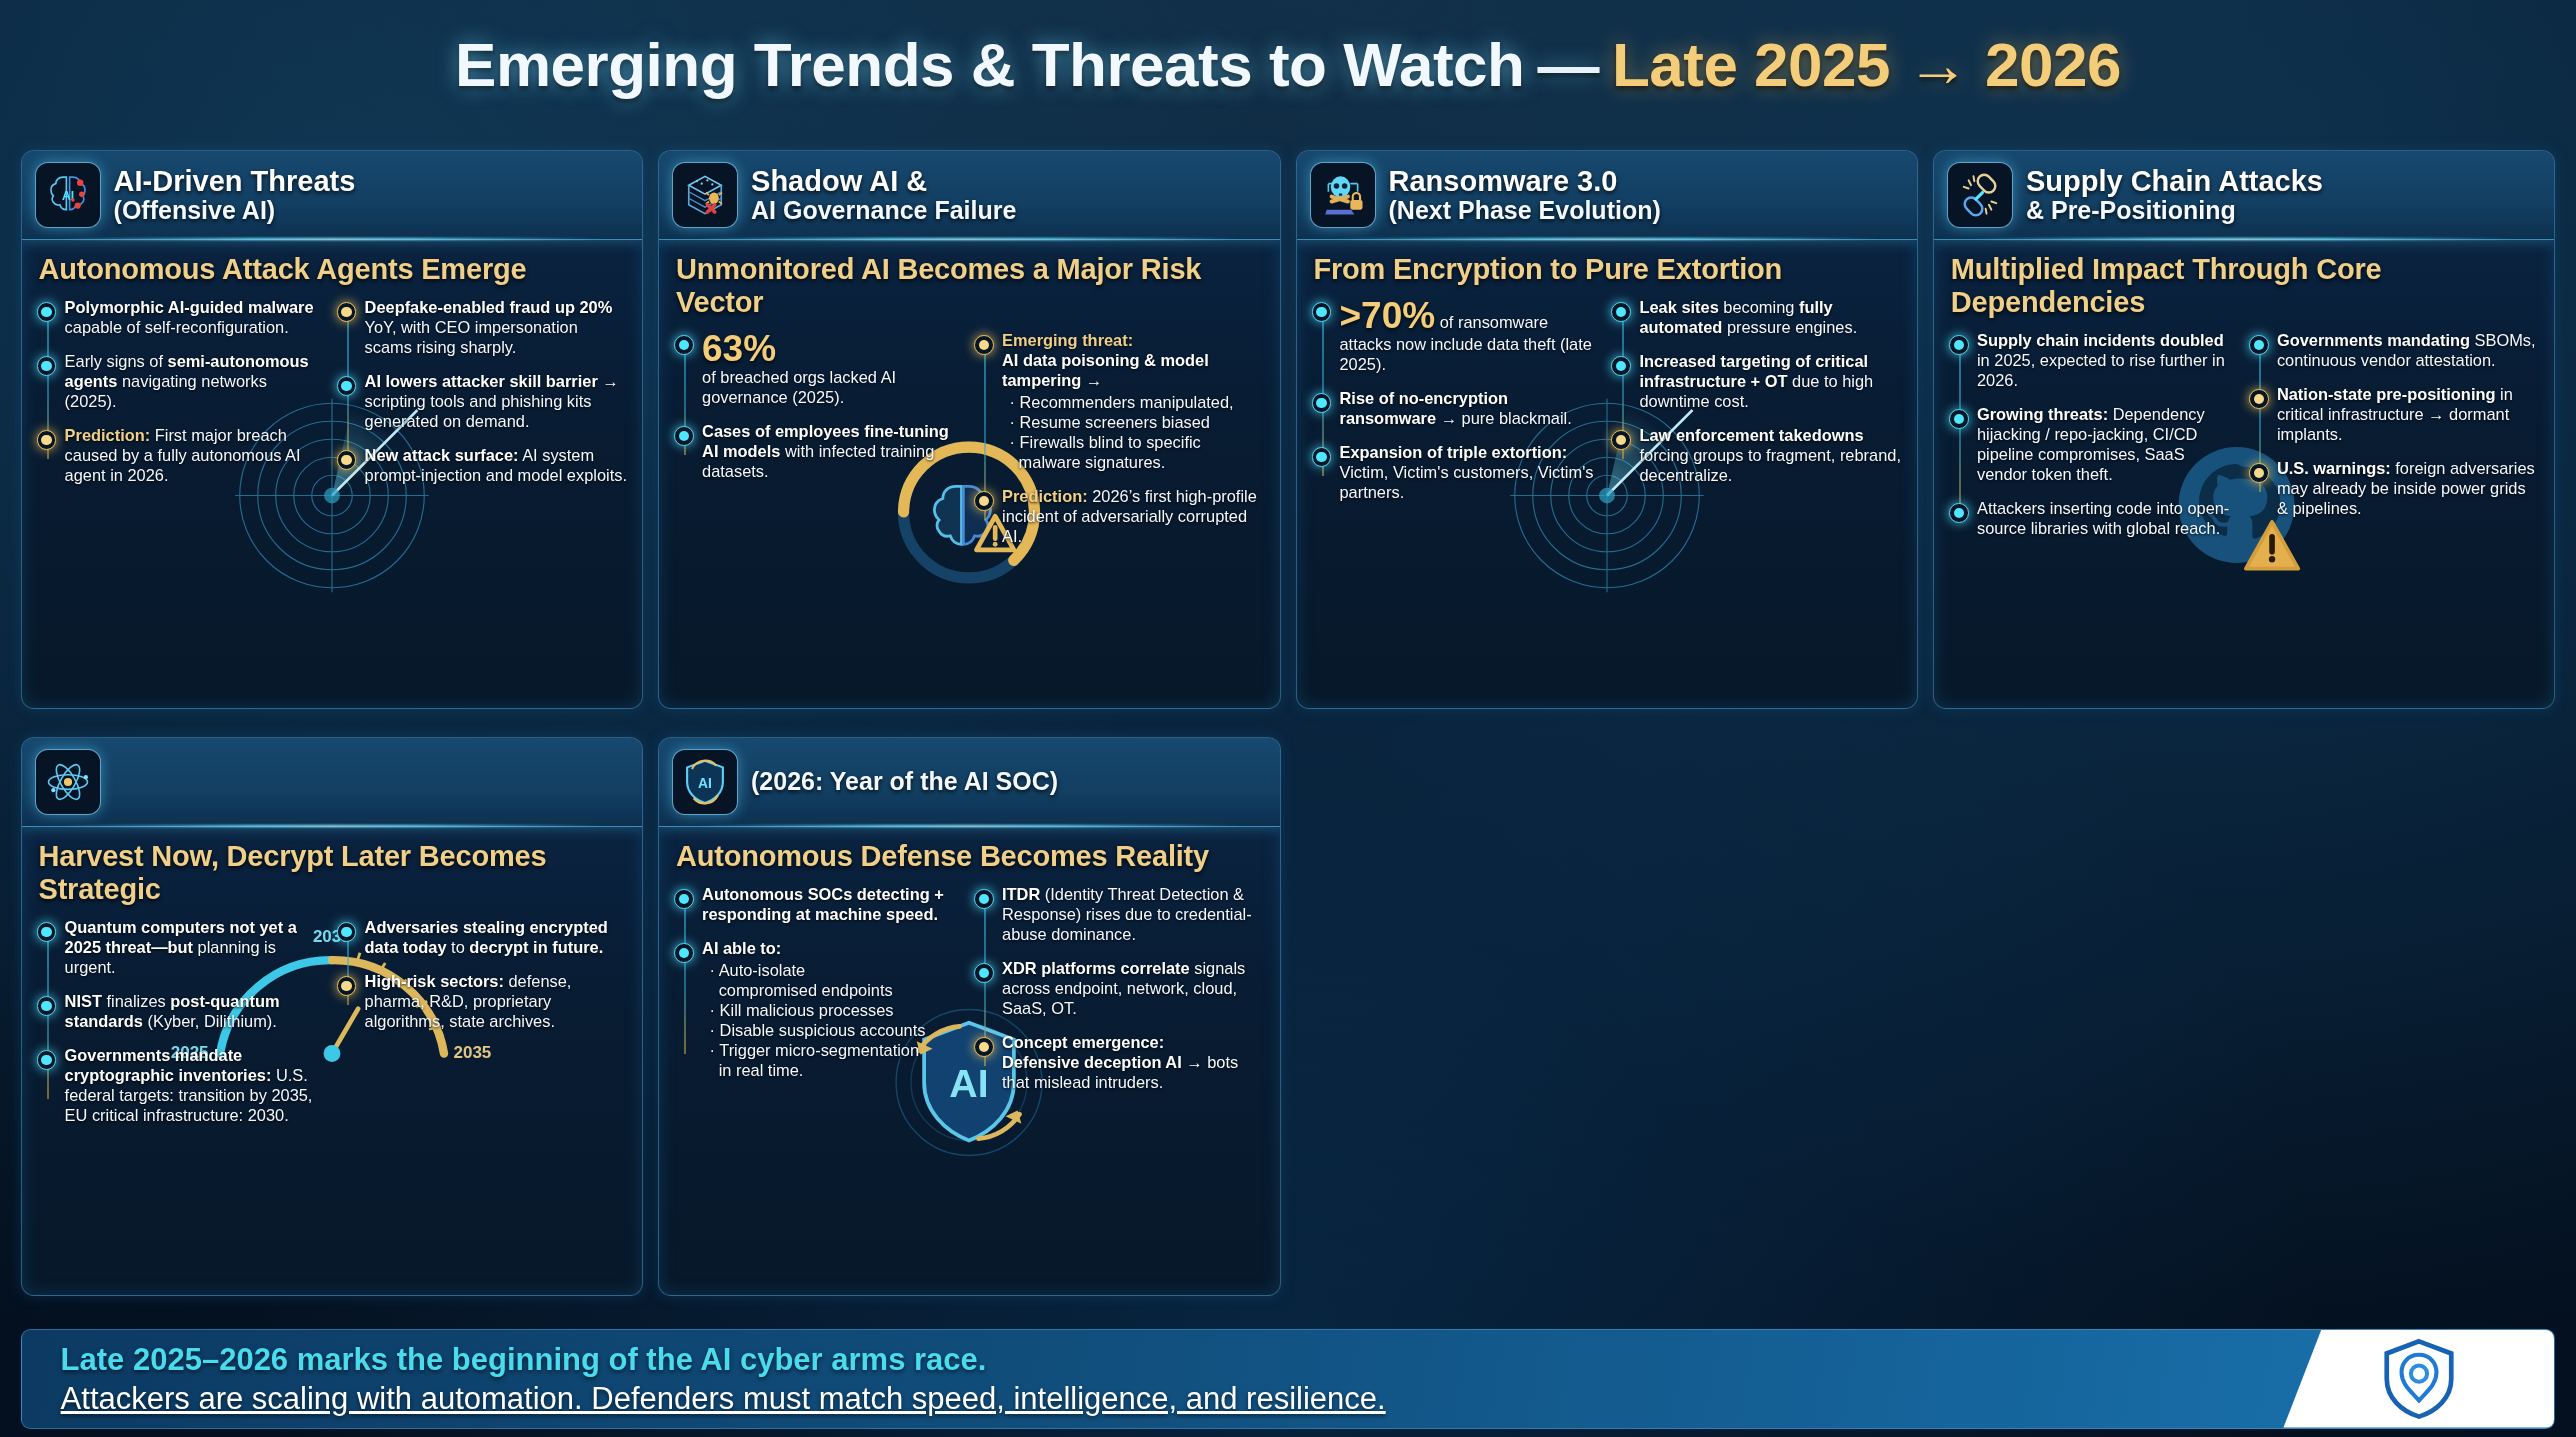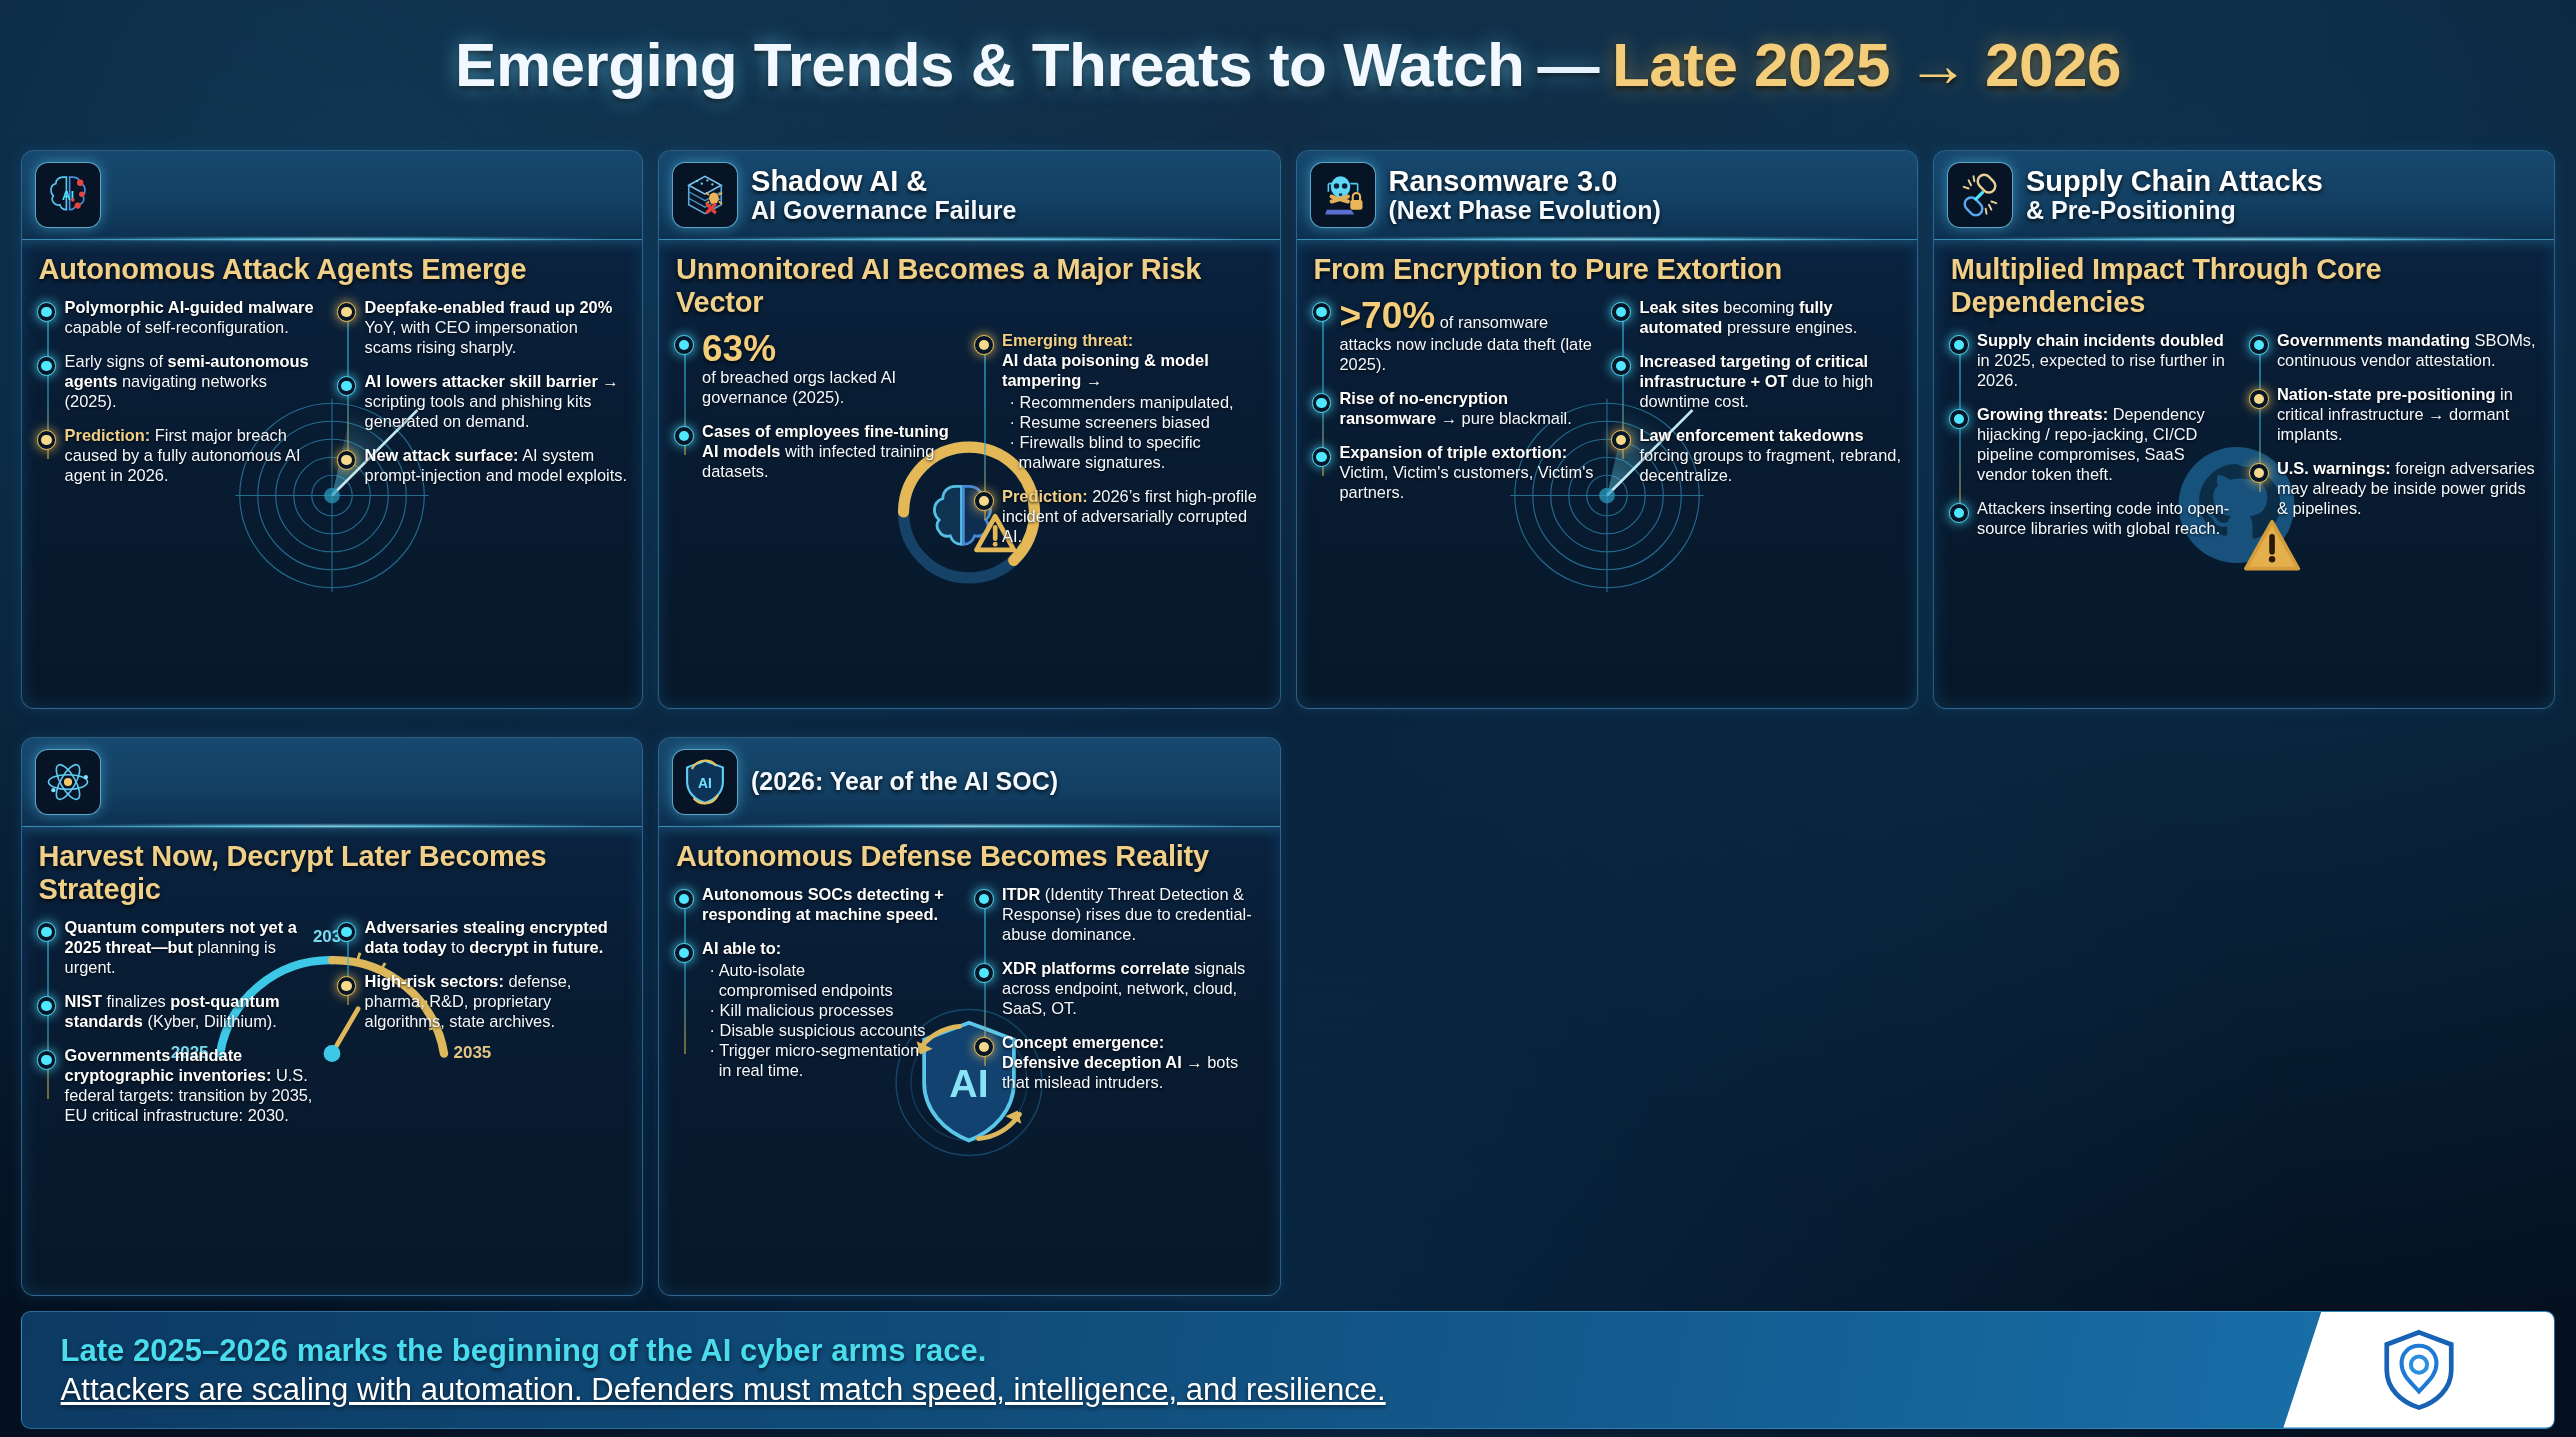--- a/index.html
+++ b/index.html
@@ -84,21 +84,21 @@
   .btext .big{font-size:37px;font-weight:bold;color:#f3cd7a;line-height:1;
               text-shadow:0 1.9px 4.7px rgba(0,0,0,.8);}
   .sub{margin:1.9px 0 0 7.5px;}
   .sub div{font-size:16.4px;line-height:1.22;}
 
   
   .art{position:absolute;left:50%;top:50%;transform:translate(-50%,-50%);
        z-index:1;pointer-events:none;opacity:.95;}
 
   
-  .footer{position:absolute;left:20.6px;right:20.6px;bottom:9.4px;height:118px;
+  .footer{position:absolute;left:20.6px;right:20.6px;bottom:9.4px;height:100px;
           border-radius:9.4px;overflow:hidden;
           background:linear-gradient(100deg,#0c3a63 0%,#11507f 45%,#15639a 75%,#1a74b0 100%);
           border:0.9px solid rgba(90,180,230,.4);
           display:flex;align-items:center;}
   .footer-text{padding-left:39px;}
   .f1{font-size:31px;font-weight:bold;color:#49dcef;line-height:1.26;
       text-shadow:0 1.9px 4.7px rgba(0,0,0,.6);}
   .f2{font-size:31px;color:#ffffff;line-height:1.26;text-shadow:0 1.9px 4.7px rgba(0,0,0,.6);text-decoration:underline;}
   .footer-logo{position:absolute;right:0;top:0;bottom:0;width:271px;
      background:#ffffff;clip-path:polygon(14% 0,100% 0,100% 100%,0 100%);
@@ -123,20 +123,24 @@
           <svg viewBox="0 0 64 64" fill="none">
             <path d="M26 10c-6 0-9 4-9 8-4 1-6 4-6 8 0 3 1 5 3 7-2 2-2 6 0 8 2 3 5 4 8 3 1 4 4 6 8 6V10z" stroke="#5bc8f0" stroke-width="2"></path>
             <path d="M38 10c6 0 9 4 9 8 4 1 6 4 6 8 0 3-1 5-3 7 2 2 2 6 0 8-2 3-5 4-8 3-1 4-4 6-8 6V10z" stroke="#4a8fe0" stroke-width="2"></path>
             <text x="32" y="38" font-size="15" font-family="Liberation Sans" font-weight="bold" fill="#4fe6ff" text-anchor="middle">AI</text>
             <circle cx="47" cy="17" r="4" fill="#e8453c"></circle>
             <circle cx="49" cy="31" r="3.4" fill="#e8453c"></circle>
             <circle cx="44" cy="45" r="3.8" fill="#e8453c"></circle>
             <circle cx="38" cy="38" r="2.2" fill="#e8453c"></circle>
           </svg>
         </div>
+      <div class="htitles">
+        <div class="htitle">AI-Driven Threats</div>
+        <div class="hsub">(Offensive AI)</div>
+      </div>
       <div class="hextra">
           <svg viewBox="0 0 150 70" fill="none">
             <rect x="2" y="4" width="74" height="62" rx="4" fill="#071828" stroke="#3b6e96" stroke-width="1.2"></rect>
             <g font-family="Liberation Mono" font-size="5.2" fill="#7fd9f0">
               <text x="6" y="13">&lt;script&gt;</text>
               <text x="8" y="21" fill="#e8c97e">phishing_code:</text>
               <text x="10" y="29" fill="#9fb6c9">&lt;button "bbb"&gt;Verify&lt;/b&gt;</text>
               <text x="6" y="37">&lt;div&gt;</text>
               <text x="8" y="45" fill="#e8c97e">phishing_template"</text>
               <text x="10" y="53" fill="#9fb6c9">&lt;a href=#&gt;</text>

